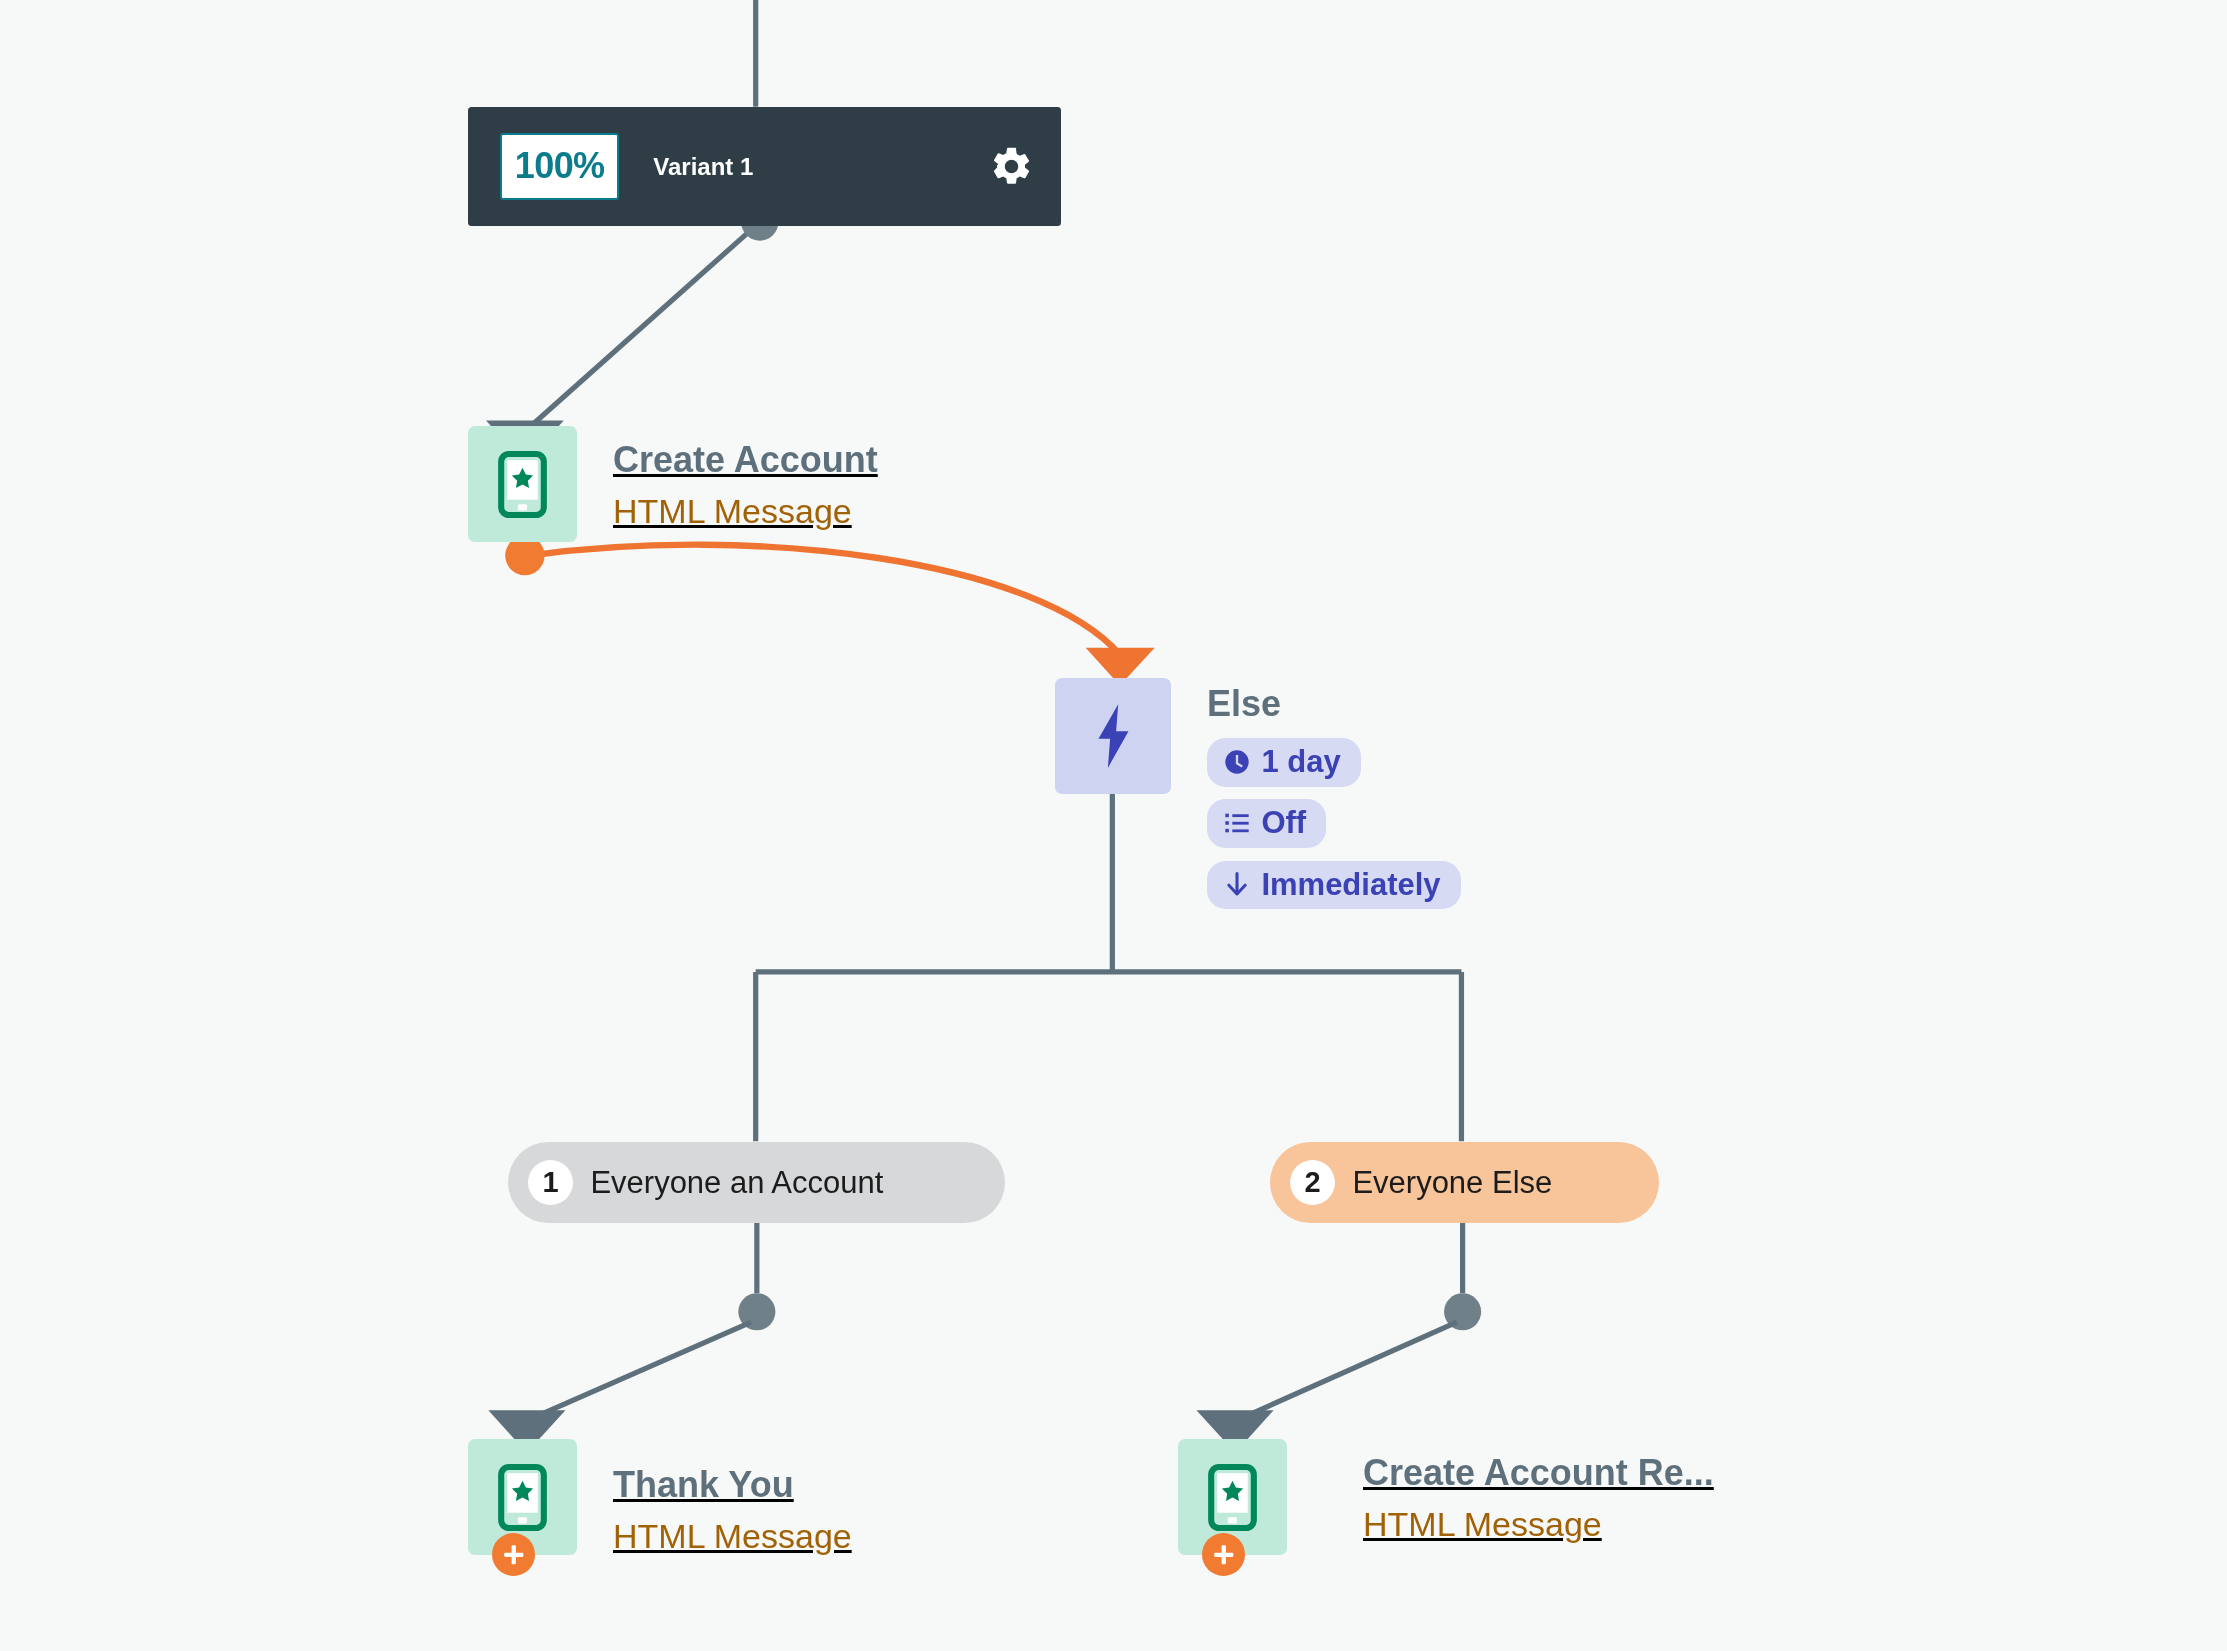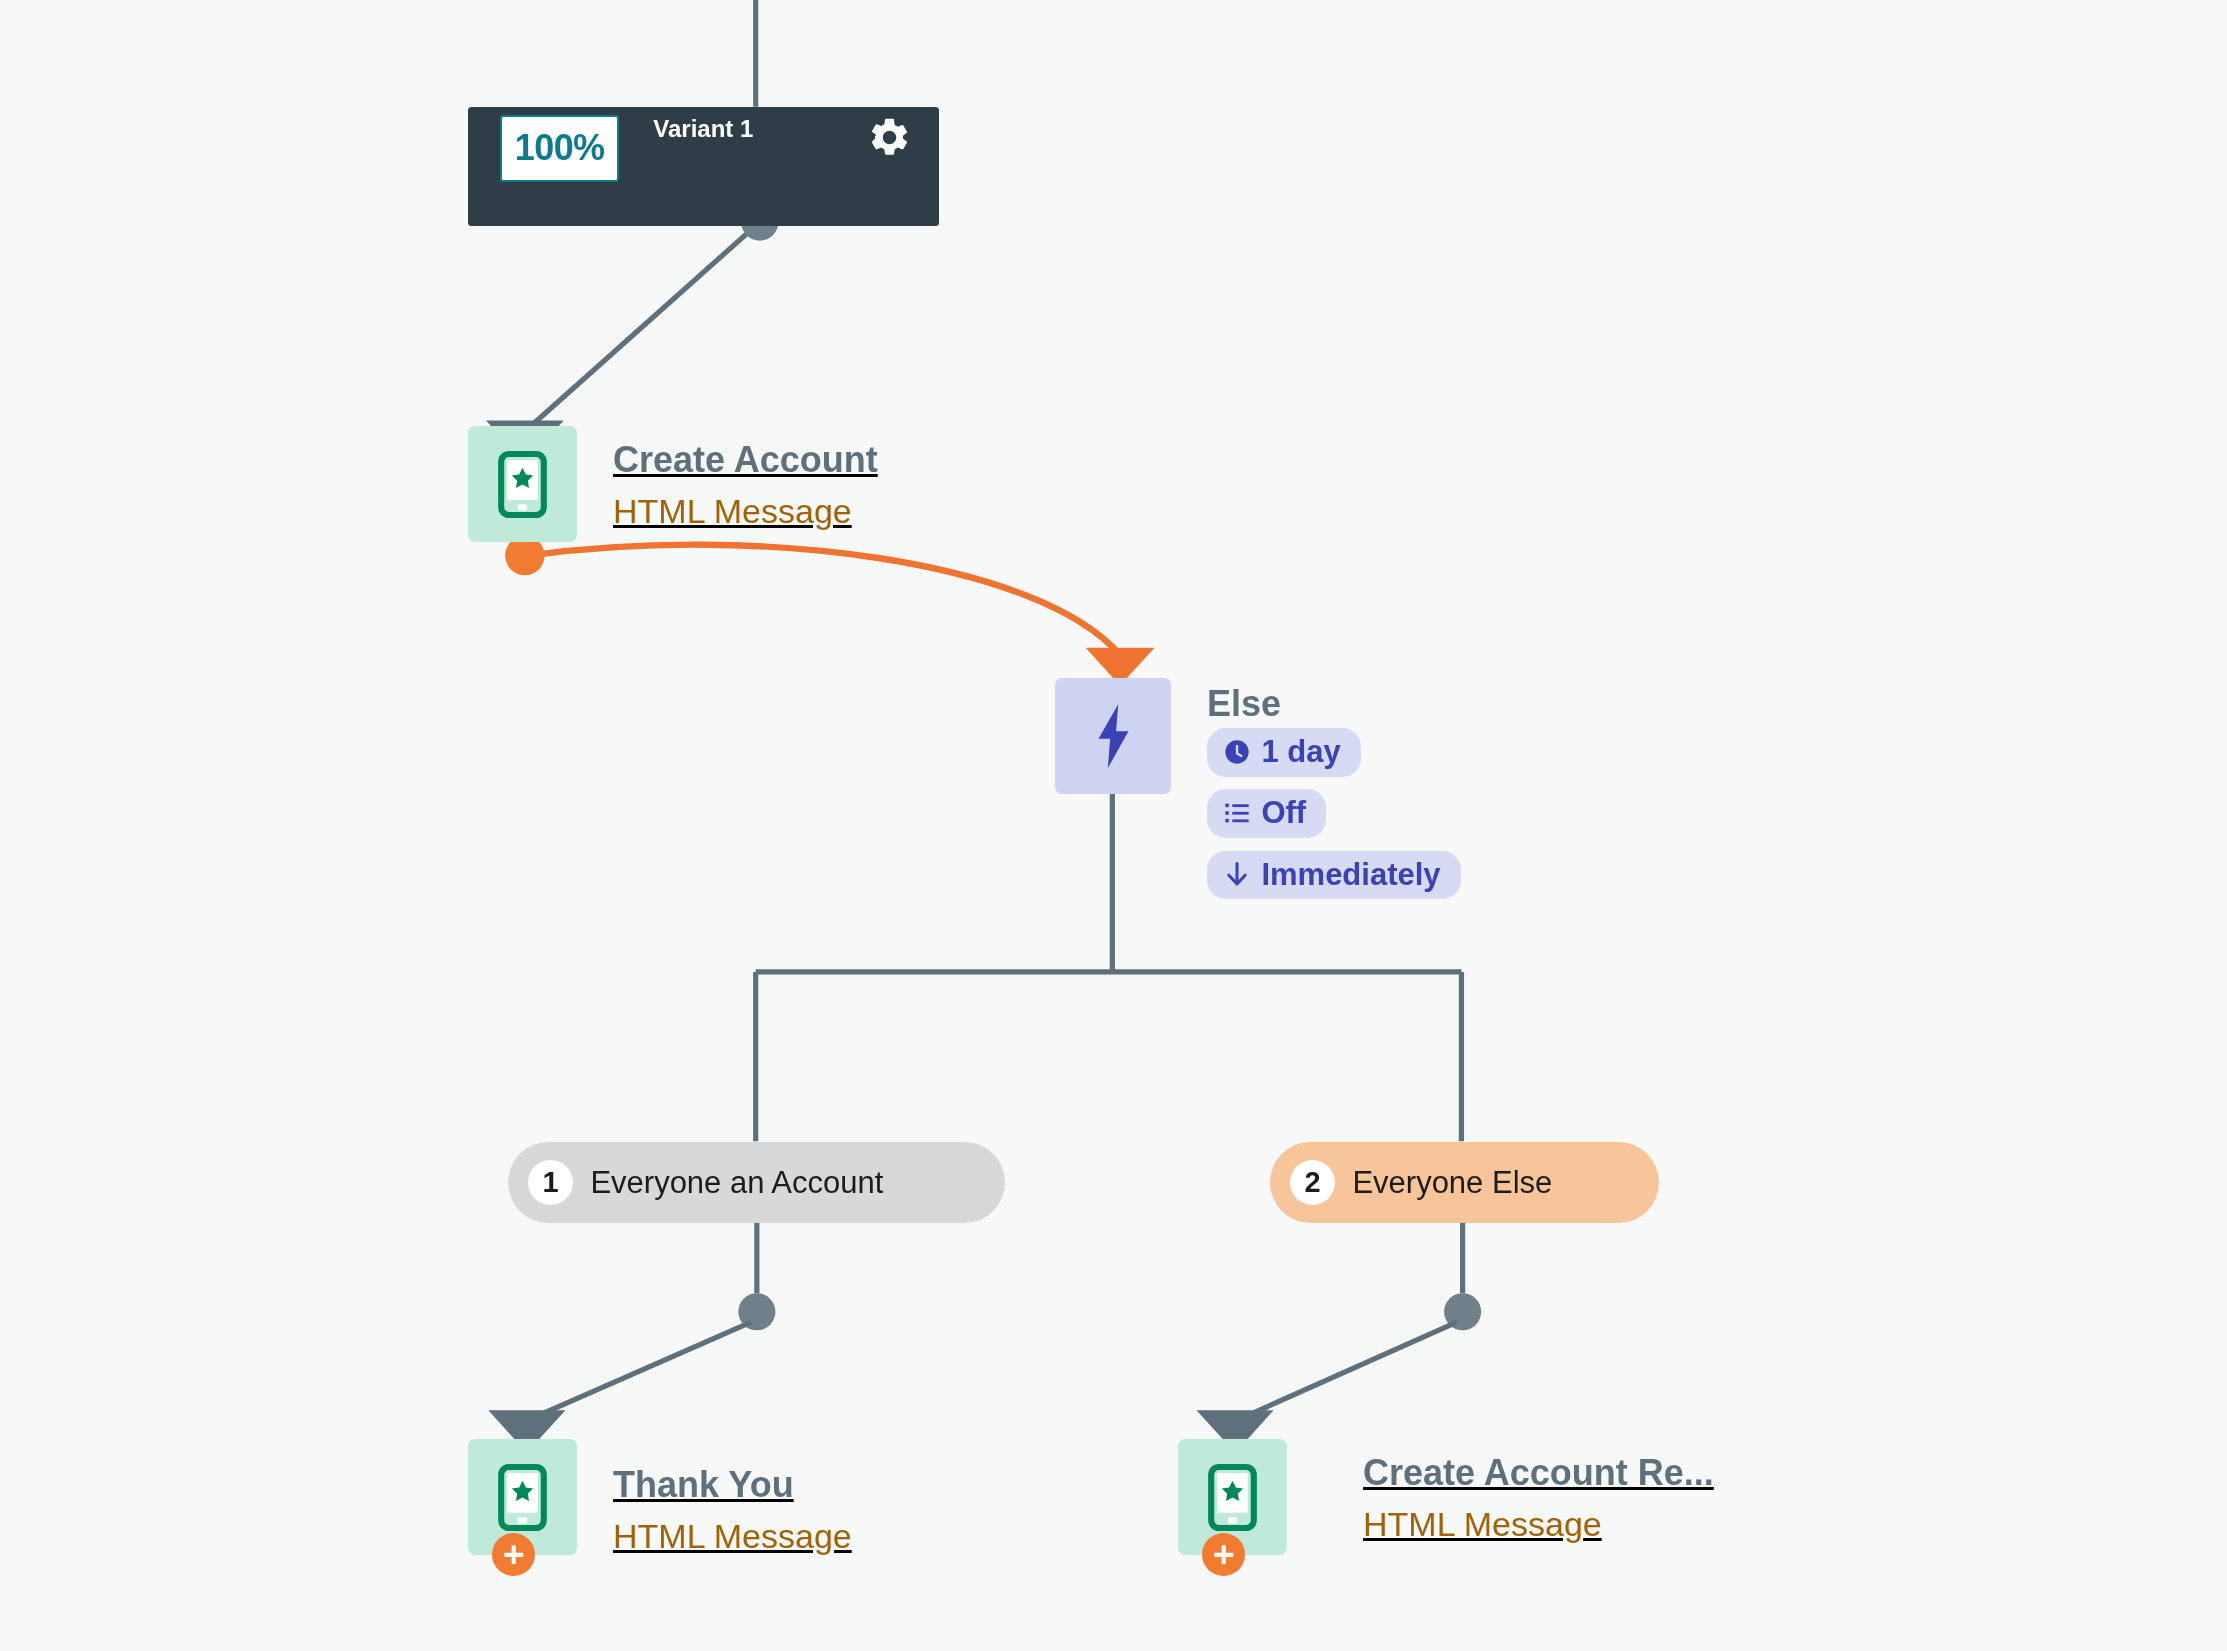--- a/index.html
+++ b/index.html
@@ -9,26 +9,26 @@
     font-family:"Liberation Sans", sans-serif;
     overflow:hidden;
     position:relative;
   }
   #canvas{position:absolute;inset:0;}
   svg.edges{position:absolute;left:0;top:0;width:2227px;height:1651px;pointer-events:none;}
 
   
   .variant-bar{
     position:absolute;
-    left:468px;top:107px;width:471px;height:119px;
+    left:468px;top:107px;width:593px;height:119px;
     background:#2F3D47;
     border-radius:3.5px;
-    display:flex;align-items:flex-start;
+    display:flex;align-items:center;
     box-sizing:border-box;
-    padding:8px 27px 0 32px;
+    padding:0 27px 0 32px;
   }
   .variant-pct{
     background:#ffffff;
     border:2.9px solid #0C7C8C;
     border-radius:2.9px;
     color:#0C7C8C;
     font-size:36px;
     font-weight:bold;
     line-height:1;
     padding:12.8px 12.8px 14px 12.8px;
@@ -82,21 +82,21 @@
   .step-node{position:absolute;left:1055px;top:678px;display:flex;align-items:flex-start;}
   .step-icon-box{
     width:116px;height:116px;
     background:#CDD3F0;border-radius:7px;
     flex:0 0 auto;
     display:flex;align-items:center;justify-content:center;
   }
   .step-icon-box svg{width:45px;height:70px;display:block;}
   .step-text{margin-left:36px;padding-top:5.8px;}
   .step-title{font-size:36px;font-weight:bold;color:#5D707B;line-height:1.1;white-space:nowrap;}
-  .badge-row{margin-top:5px;}
+  .badge-row{margin-top:15px;}
   .badge{
     display:inline-flex;align-items:center;
     background:#D6DAF2;color:#3B42B5;
     border-radius:18.6px;
     padding:8px 20px 9.3px 16px;
     font-size:31px;font-weight:bold;
     margin-bottom:12.8px;
     white-space:nowrap;
   }
   .badge svg{width:28px;height:28px;margin-right:10.4px;display:block;flex:0 0 auto;}

